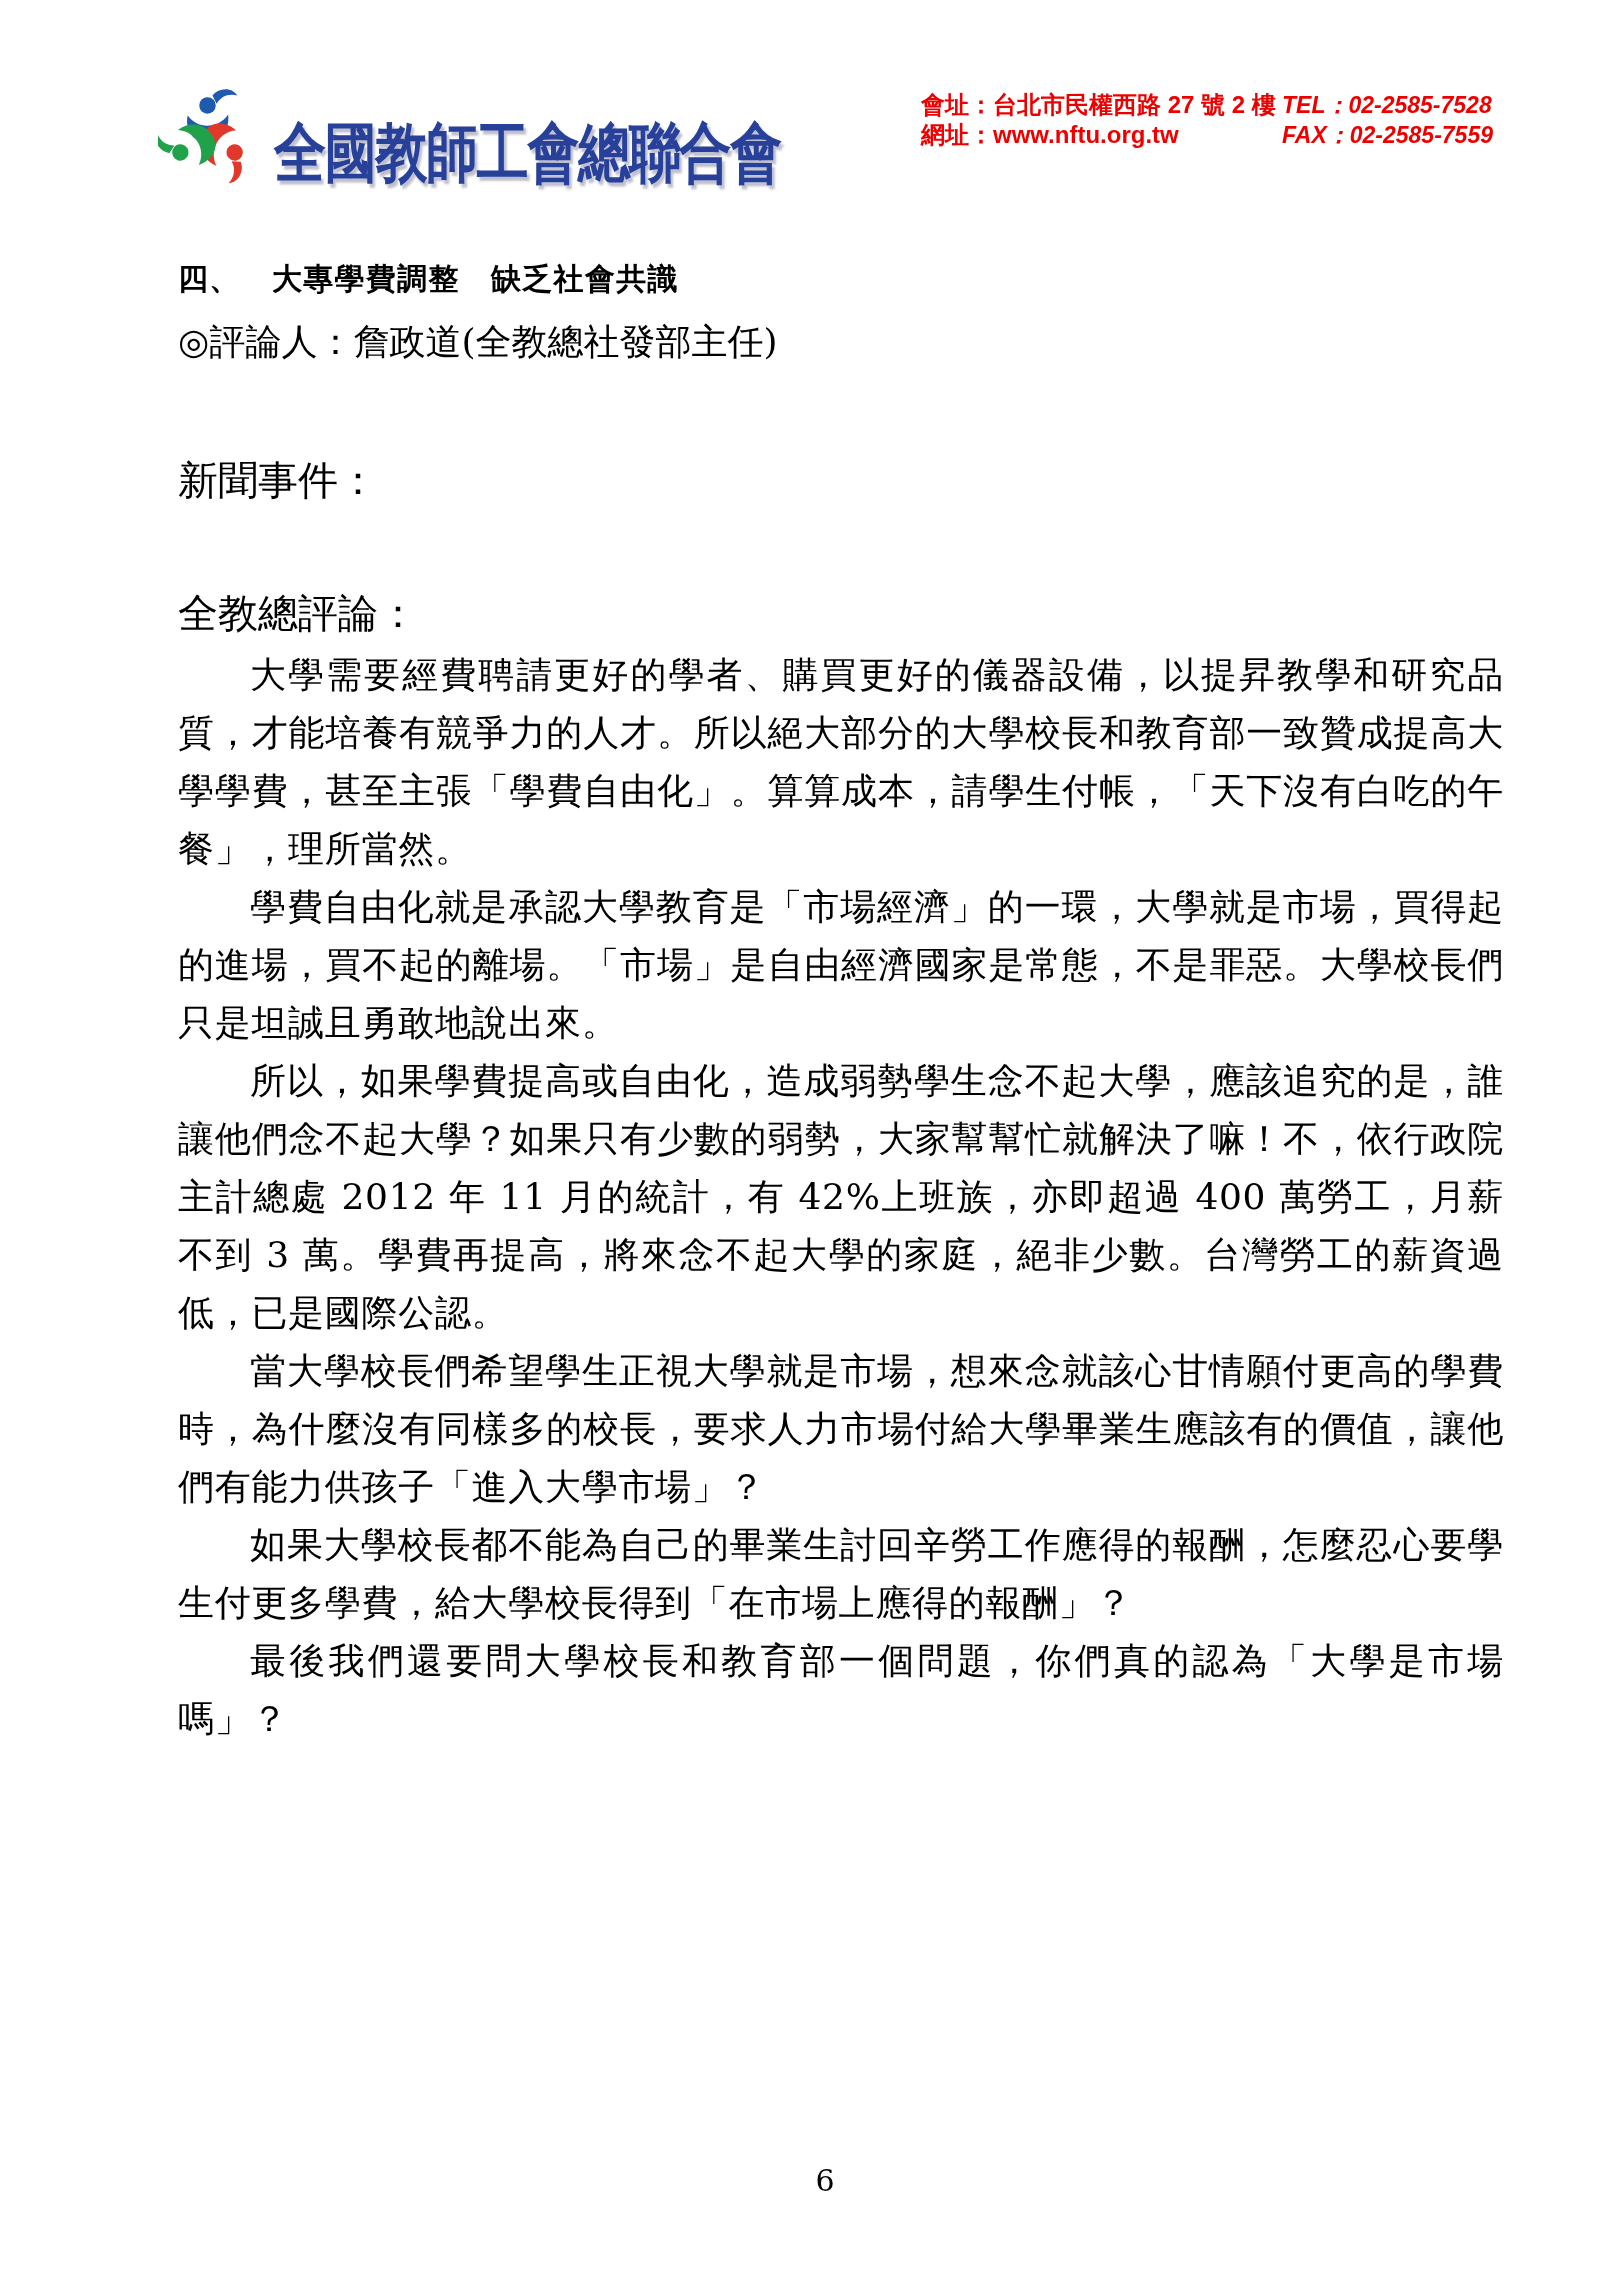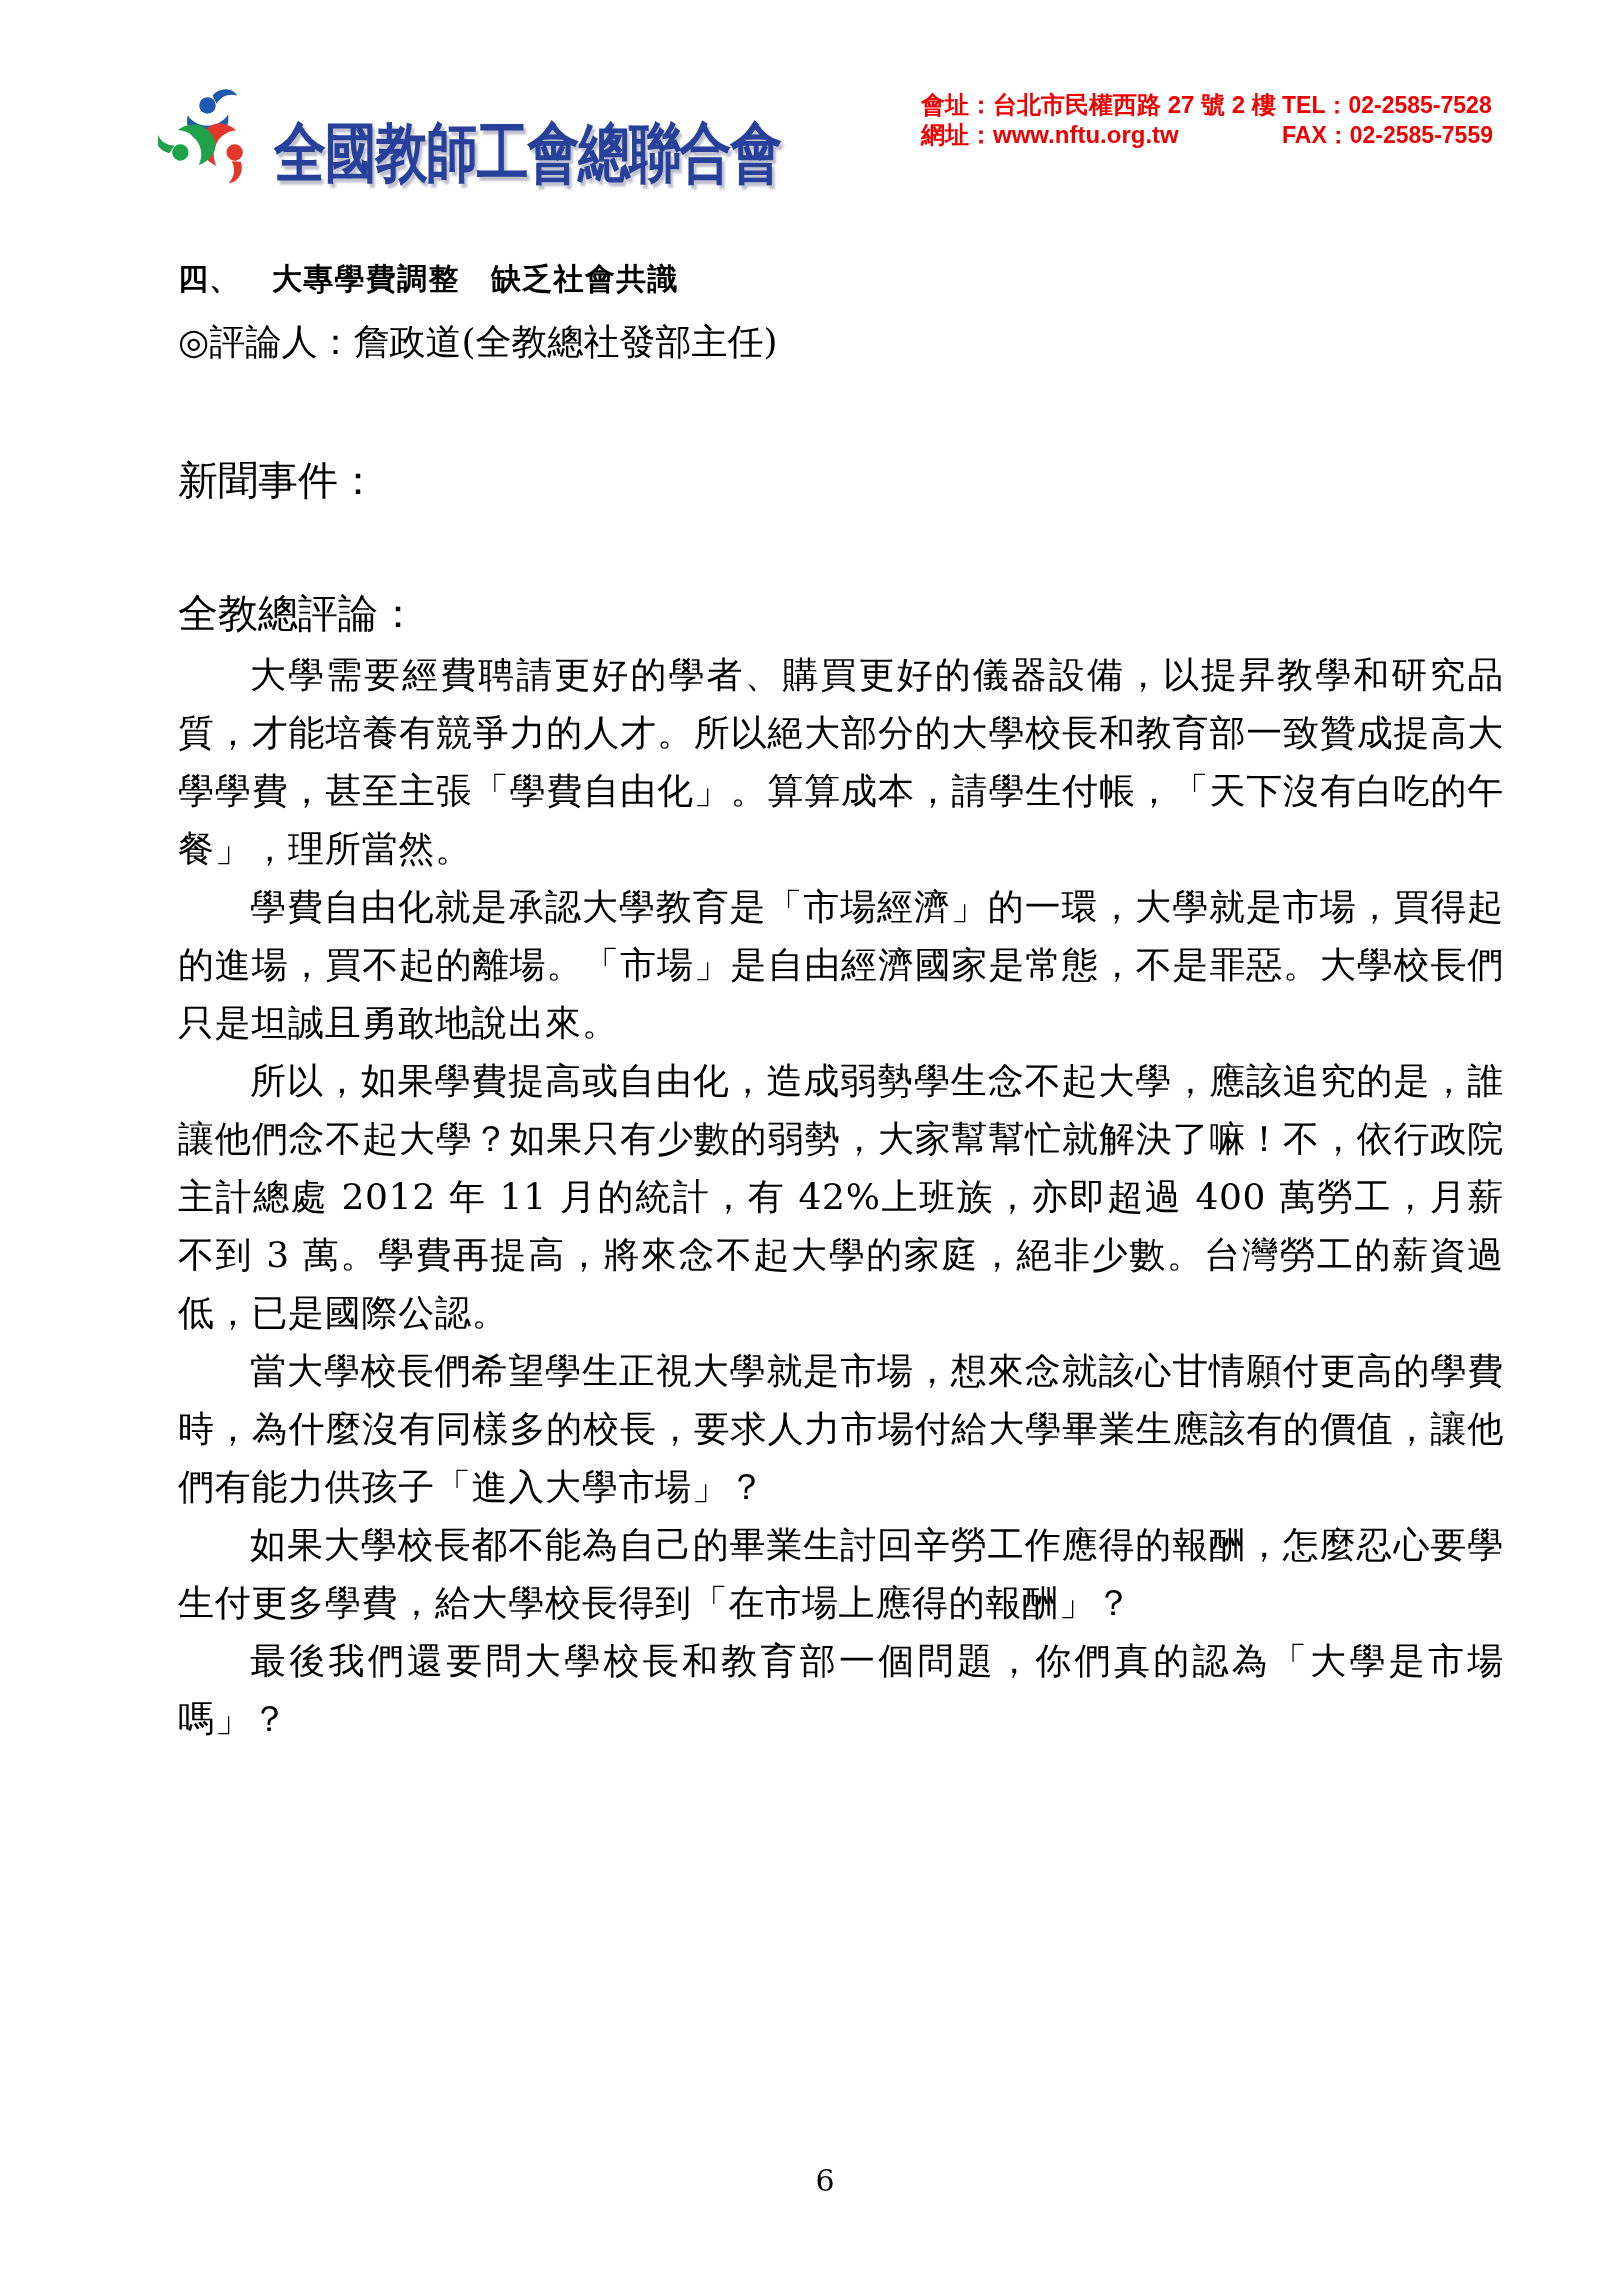--- a/index.html
+++ b/index.html
@@ -39,21 +39,21 @@
   .org-en{
     font-family:"Liberation Sans",sans-serif;
     font-size:27.5px;font-weight:bold;color:var(--accent-green);
     white-space:nowrap;line-height:1.05;
   }
   .contact-row{
     display:flex;justify-content:space-between;align-items:baseline;
     color:var(--accent-red);font-weight:bold;margin-top:4.6px;line-height:1.05;
   }
   .contact-row .zh{font-family:"Liberation Sans",sans-serif;font-size:24px;white-space:nowrap;}
-  .contact-row .en{font-family:"Liberation Sans",sans-serif;font-size:23px;width:219px;white-space:nowrap;}
+  .contact-row .en{font-family:"Liberation Sans",sans-serif;font-size:23px;width:219px;white-space:nowrap;font-style:italic;}
 
   
   .content{position:absolute;top:262px;left:151px;width:1326px;}
   .article-title{
     font-size:30px;font-weight:bold;margin:0;line-height:1.15;
     letter-spacing:1.3px;
   }
   .commenter{font-size:36px;margin-top:23.6px;line-height:1.2;}
   .section-heading{
     font-size:40px;font-weight:normal;margin:85px 0 0 0;line-height:1.2;

